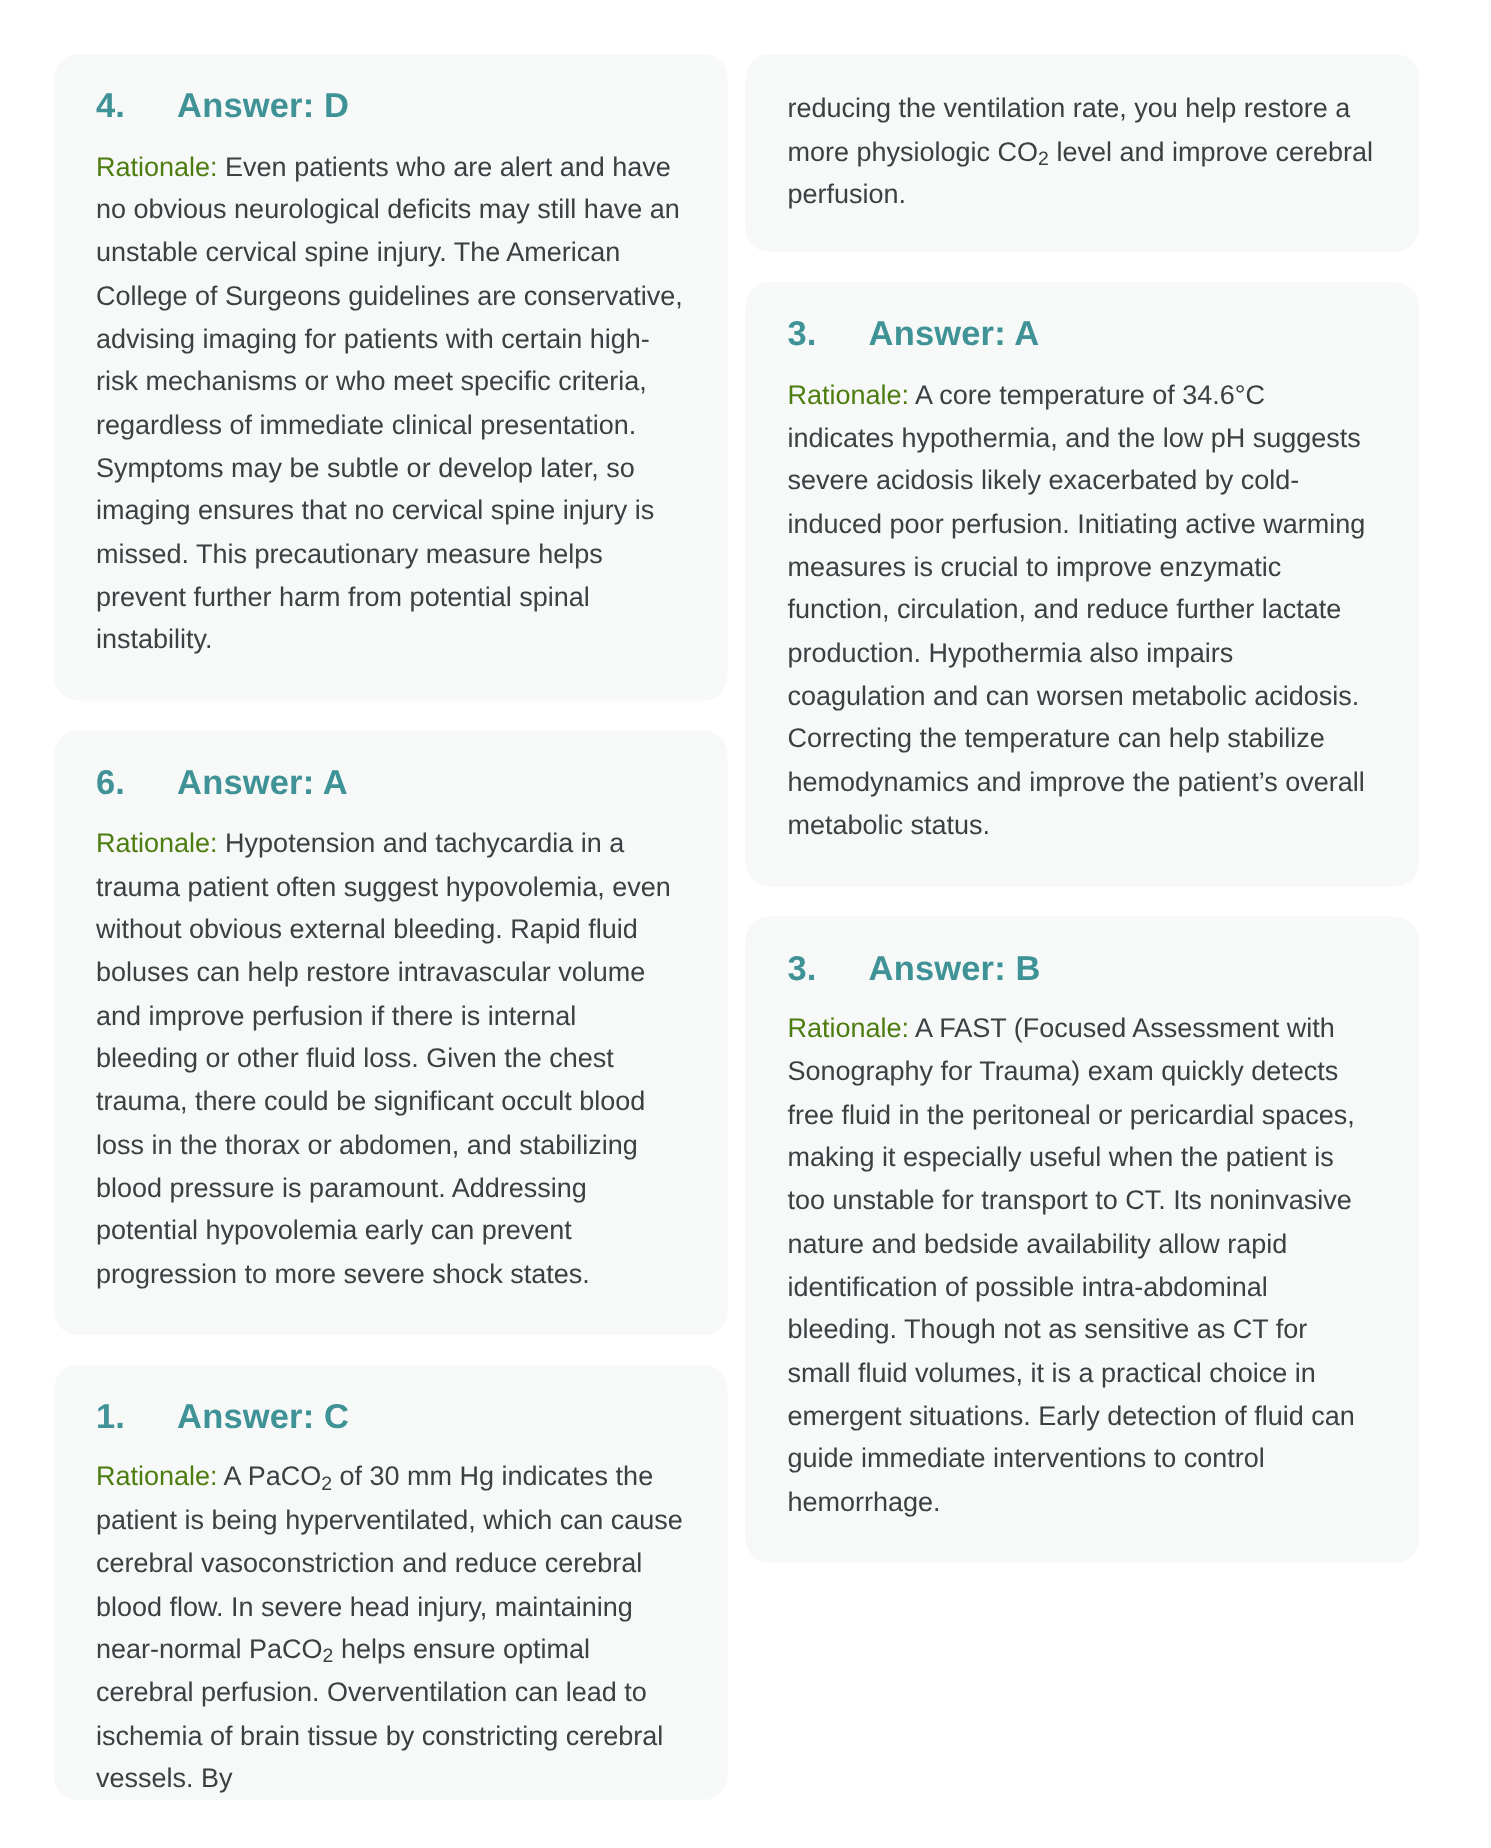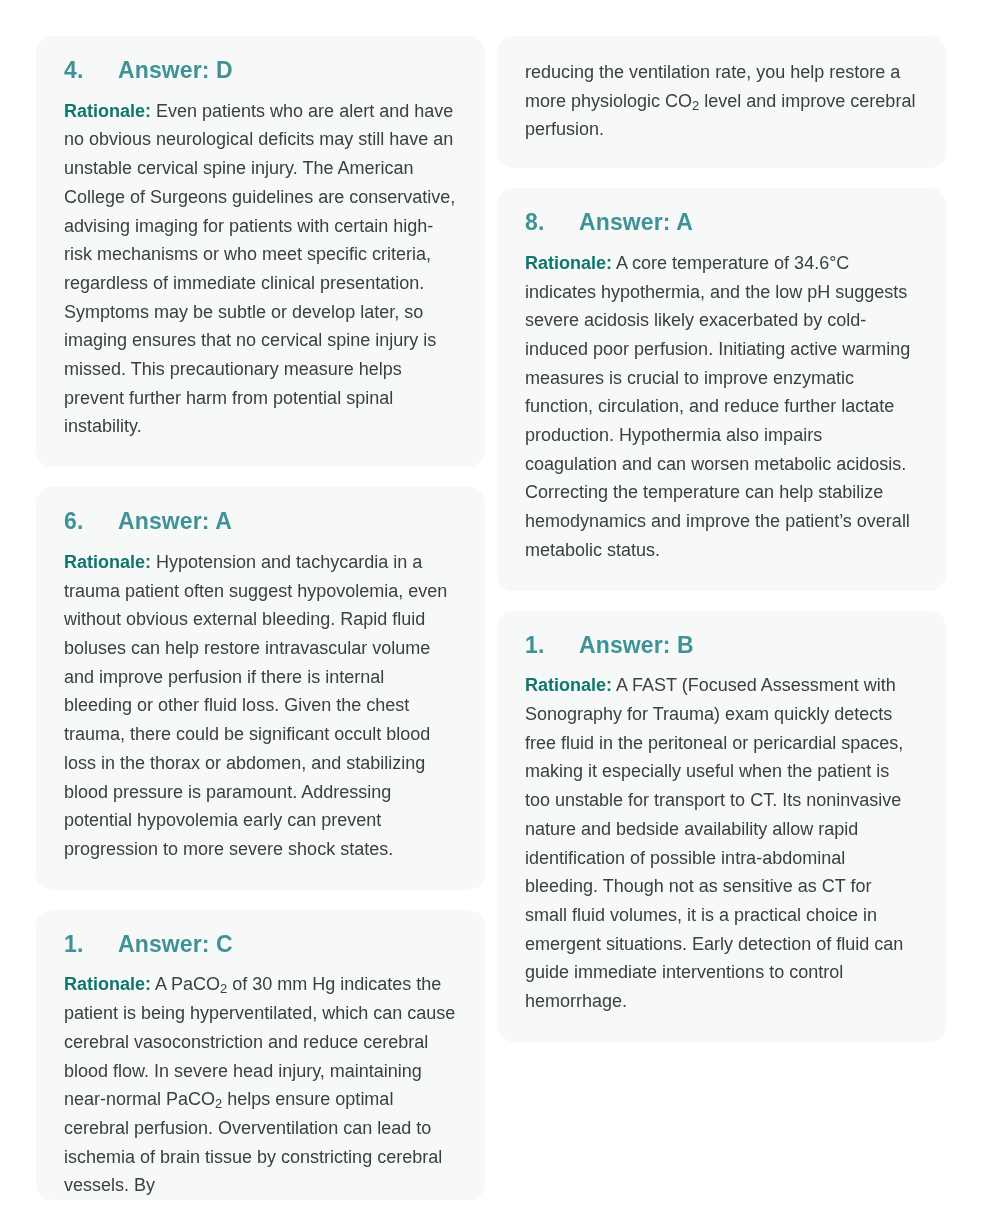--- a/index.html
+++ b/index.html
@@ -69,22 +69,22 @@
 
   .rationale {
     margin: 0;
     font-size: 18px;
     line-height: 28.7px;
     color: #3c4043;
     text-align: left;
   }
 
   .rationale .label {
-    font-weight: bold;
-    color: #0f766e;
+    font-weight: normal;
+    color: #4d7c0f;
   }
 
   sub {
     font-size: 0.72em;
     line-height: 0;
     vertical-align: -0.25em;
   }
 </style>
 </head>
 <body>
@@ -111,25 +111,25 @@
 
     </div>
 
     <div class="column">
 
       <div class="card continuation">
         <p class="rationale"><span>reducing the ventilation rate, you help restore a more physiologic CO</span><sub>2</sub><span> level and improve cerebral perfusion.</span></p>
       </div>
 
       <div class="card">
-        <div class="card-heading">8.  Answer: A</div>
+        <div class="card-heading">3.  Answer: A</div>
         <p class="rationale"><span class="label">Rationale:</span><span> A core temperature of 34.6°C indicates hypothermia, and the low pH suggests severe acidosis likely exacerbated by cold-induced poor perfusion. Initiating active warming measures is crucial to improve enzymatic function, circulation, and reduce further lactate production. Hypothermia also impairs coagulation and can worsen metabolic acidosis. Correcting the temperature can help stabilize hemodynamics and improve the patient’s overall metabolic status.</span></p>
       </div>
 
       <div class="card">
-        <div class="card-heading">1.  Answer: B</div>
+        <div class="card-heading">3.  Answer: B</div>
         <p class="rationale"><span class="label">Rationale:</span><span> A FAST (Focused Assessment with Sonography for Trauma) exam quickly detects free fluid in the peritoneal or pericardial spaces, making it especially useful when the patient is too unstable for transport to CT. Its noninvasive nature and bedside availability allow rapid identification of possible intra-abdominal bleeding. Though not as sensitive as CT for small fluid volumes, it is a practical choice in emergent situations. Early detection of fluid can guide immediate interventions to control hemorrhage.</span></p>
       </div>
 
     </div>
 
   </div>
 </div>
 
 </body></html>

